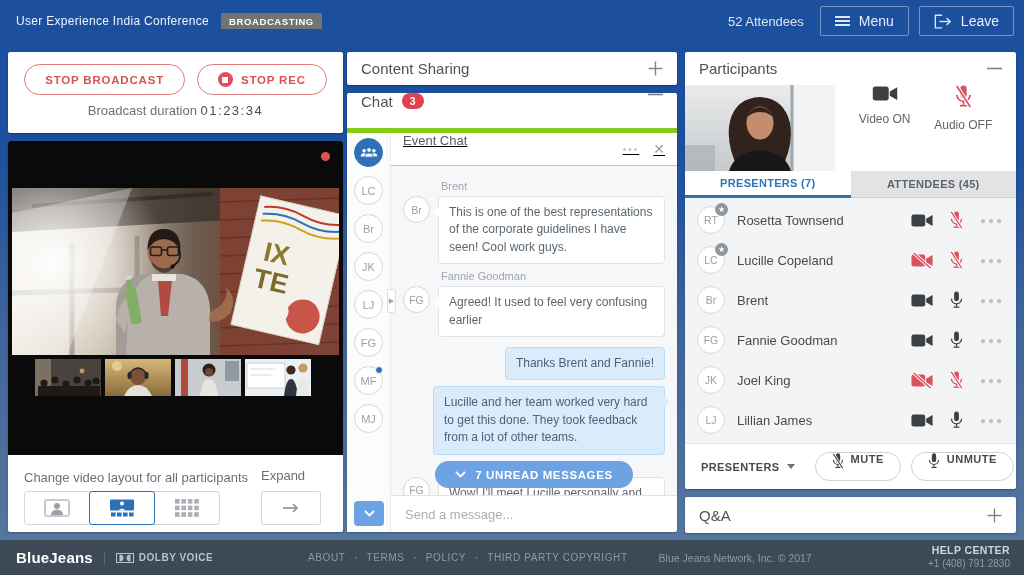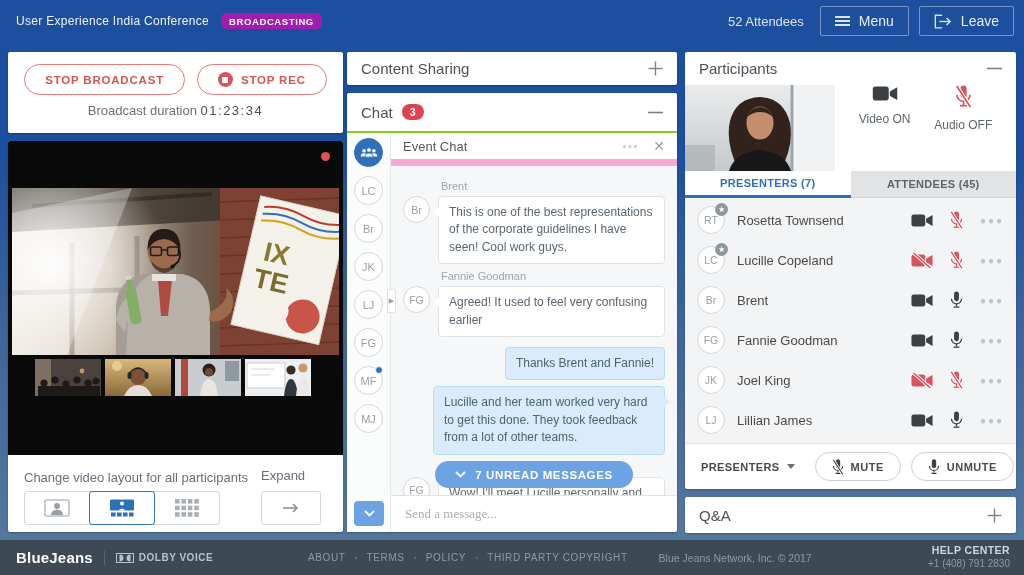--- a/index.html
+++ b/index.html
@@ -5,22 +5,22 @@
   * { margin:0; padding:0; box-sizing:border-box; }
   html,body { width:1024px; height:575px; overflow:hidden; }
   body { font-family:"Liberation Sans", sans-serif; position:relative;
          background:linear-gradient(180deg,#1c4f9d 0px,#1c4f9d 150px,#3f659a 330px,#54779d 540px,#54779d 575px); }
   .card { position:absolute; background:#fff; border-radius:2px; box-shadow:0 1px 2px rgba(0,0,0,.25); }
 
   
   #topbar { position:absolute; left:0; top:0; width:1024px; height:42px; background:#1c4f9d;
             display:flex; align-items:center; padding:0 10px 0 16px; }
   .tb-title { color:#eef4fc; font-size:12px; font-weight:400; letter-spacing:.3px; }
-  .tb-badge { margin-left:12px; background:#a21caf; color:#fff; font-size:9.5px; font-weight:bold;
-              letter-spacing:.6px; border-radius:6px; padding:3px 8px 2px; }
+  .tb-badge { margin-left:12px; background:#737373; color:#fff; font-size:9.5px; font-weight:bold;
+              letter-spacing:.6px; border-radius:1px; padding:3px 8px 2px; }
   .tb-right { margin-left:auto; display:flex; align-items:center; gap:10px; }
   .tb-count { color:#d9e3f4; font-size:13px; margin-right:6px; }
   .tb-btn { display:flex; align-items:center; gap:9px; height:30px; padding:0 14px;
             border:1px solid rgba(255,255,255,.4); border-radius:2px; color:#e9effa; font-size:14px;
             background:transparent; cursor:pointer; }
   .hamburger span { display:block; width:15px; height:1.8px; background:#dbe6f6; margin:2.6px 0; }
 
   
   #card-broadcast { left:8px; top:52px; width:335px; height:81px; }
   .bc-row { display:flex; justify-content:center; gap:12px; padding-top:12px; }
@@ -48,40 +48,40 @@
   .layout-cell.active { border:1.5px solid #2e71b8; border-radius:3px; margin:-1px; }
   .expand-btn { position:absolute; left:253px; top:36px; width:60px; height:34px; border:1px solid #d4d8db;
                 border-radius:3px; background:#fff; display:flex; align-items:center; justify-content:center; cursor:pointer; }
 
   
   #card-share { left:347px; top:52px; width:330px; height:33px; display:flex; align-items:center; padding:0 14px; }
   .panel-title { font-size:15px; color:#4c5257; font-weight:400; }
   .panel-action { margin-left:auto; cursor:pointer; display:flex; align-items:center; }
 
   #card-chat { left:347px; top:93px; width:330px; height:439px; display:flex; flex-direction:column; }
-  .chat-head { height:40px; display:flex; align-items:center; padding:0 14px; border-bottom:2px solid #84cc16; }
+  .chat-head { height:40px; display:flex; align-items:flex-start; padding:0 14px; border-bottom:5px solid #84cc16; }
   .chat-badge { margin-left:9px; background:#e0434f; color:#fff; font-size:10.5px; font-weight:bold;
                 border-radius:9px; padding:2px 8px; }
   .chat-body { flex:1; display:flex; min-height:0; position:relative; }
   .rail { width:44px; background:#fbfcfc; border-right:1px solid #e8eaec; display:flex; flex-direction:column;
           align-items:center; padding-top:5px; gap:9px; position:relative; }
   .rail-av { width:29px; height:29px; border-radius:50%; border:1px solid #d3d6d9; background:#fff;
              color:#9aa0a6; font-size:11px; display:flex; align-items:center; justify-content:center;
              position:relative; cursor:pointer; flex:0 0 auto; }
   .rail-av.group { background:#2e71b8; border-color:#2e71b8; }
   .rail-av .dot { display:none; position:absolute; right:-1px; top:-1px; width:8px; height:8px;
                   border-radius:50%; background:#2e71b8; border:1px solid #fbfcfc; }
   .rail-more { position:absolute; bottom:6px; left:7px; width:30px; height:25px; background:#6da2e3;
                border-radius:4px; display:flex; align-items:center; justify-content:center; cursor:pointer; }
   .rail-handle { position:absolute; right:-6px; top:156px; width:9px; height:24px; background:#fff;
                  border:1px solid #dfe2e5; border-radius:0 3px 3px 0; font-size:7px; color:#9aa0a6;
                  display:flex; align-items:center; justify-content:center; cursor:pointer; z-index:3; }
   .chat-right { flex:1; display:flex; flex-direction:column; min-width:0; }
-  .chat-sub { height:33px; background:#fff; border-bottom:7px solid #f9a8d4; display:flex; align-items:center;
-              padding:0 12px; }
+  .chat-sub { height:33px; background:#fff; border-bottom:1px solid #f9a8d4; display:flex; 
+              padding:0 12px;text-decoration:underline; }
   .chat-room { font-size:13px; color:#555b61; }
   .sub-icons { margin-left:auto; display:flex; align-items:center; gap:14px; }
   .dots { color:#bfc4c8; font-size:10px; letter-spacing:2px; cursor:pointer; }
   .xclose { color:#9aa0a6; font-size:14px; cursor:pointer; }
   .msgs { flex:1; background:#f6f7f8; overflow:hidden; padding:10px 12px 0; }
   .m-author { font-size:11px; color:#a0a5ab; margin:4px 0 4px 38px; }
   .m-row { display:flex; align-items:flex-start; gap:8px; margin-bottom:6px; }
   .m-av { width:27px; height:27px; border-radius:50%; border:1px solid #d3d6d9; background:#fff; color:#9aa0a6;
           font-size:10.5px; display:flex; align-items:center; justify-content:center; flex:0 0 auto; }
   .bubble { background:#fff; border:1px solid #e0e3e6; border-radius:4px; padding:7px 10px; font-size:12px;
@@ -92,21 +92,21 @@
   .bubble.self { background:#daecfb; border-color:#b9dbf3; color:#49637a; }
   .bubble.self.tail:after { content:""; position:absolute; right:-6px; top:9px; border:6px solid transparent;
             border-right:none; border-left:7px solid #daecfb; }
   .m-clip { max-height:32px; overflow:hidden; }
   .unread-pill { position:absolute; left:44px; right:0; bottom:44px; display:flex; justify-content:center; }
   .unread-btn { display:flex; align-items:center; gap:9px; background:#6da2e3; color:#fff; font-size:11.5px;
                 font-weight:bold; letter-spacing:.6px; border-radius:14px; height:27px; padding:0 20px;
                 border:none; cursor:pointer; }
   .chat-input { height:37px; border-top:1px solid #e0e3e6; display:flex; align-items:center; padding:0 14px; }
   .chat-input input { border:none; outline:none; width:100%; font-size:13px; color:#be185d;
-                      font-family:Liberation Serif, serif; }
+                      font-family:Liberation Sans, sans-serif; }
   .chat-input input::placeholder { color:#a8aeb4; }
 
   
   #card-parts { left:685px; top:52px; width:331px; height:437px; display:flex; flex-direction:column; }
   .parts-head { height:33px; display:flex; align-items:center; padding:0 14px; }
   .selfview { height:86px; display:flex; }
   .selfstatus { flex:1; display:flex; justify-content:space-evenly; }
   .st-item { text-align:center; }
   .st-item .lab { font-size:12px; color:#5f666c; margin-top:6px; }
   .tabs { display:flex; height:27px; }
@@ -125,21 +125,21 @@
   .picons { margin-left:auto; display:flex; align-items:center; gap:17px; }
   .iconpair { display:flex; align-items:center; cursor:pointer; }
   .iconpair svg { display:none; }
   .iconpair svg.v-on { display:block; }
   .iconpair.off svg.v-off { display:block; }
   .parts-foot { height:46px; border-top:1px solid #e2e4e6; display:flex; align-items:center; padding:0 12px 0 16px; gap:10px; }
   .presel { display:flex; align-items:center; gap:7px; font-size:11px; font-weight:bold; letter-spacing:.4px;
             color:#4a4a4a; cursor:pointer; }
   .caret { width:0; height:0; border-left:4px solid transparent; border-right:4px solid transparent;
            border-top:5px solid #6b7075; }
-  .pill-gray { display:flex; align-items:center; justify-content:center; gap:7px; height:29px; border:1px solid #ced2d5;
+  .pill-gray { display:flex; justify-content:center; gap:7px; height:29px; border:1px solid #ced2d5;
                border-radius:15px; background:#fff; font-size:11px; font-weight:bold; letter-spacing:.5px;
                color:#4a4a4a; cursor:pointer; padding:0 16px; }
   .parts-foot .spacer { flex:1; }
 
   #card-qa { left:685px; top:497px; width:331px; height:36px; display:flex; align-items:center; padding:0 14px; }
 
   
   #footer { position:absolute; left:0; top:540px; width:1024px; height:35px; background:#3d4a56; }
   .f-left { position:absolute; left:16px; top:0; height:35px; display:flex; align-items:center; }
   .bj-logo { color:#fff; font-size:15px; font-weight:bold; letter-spacing:.2px; }

